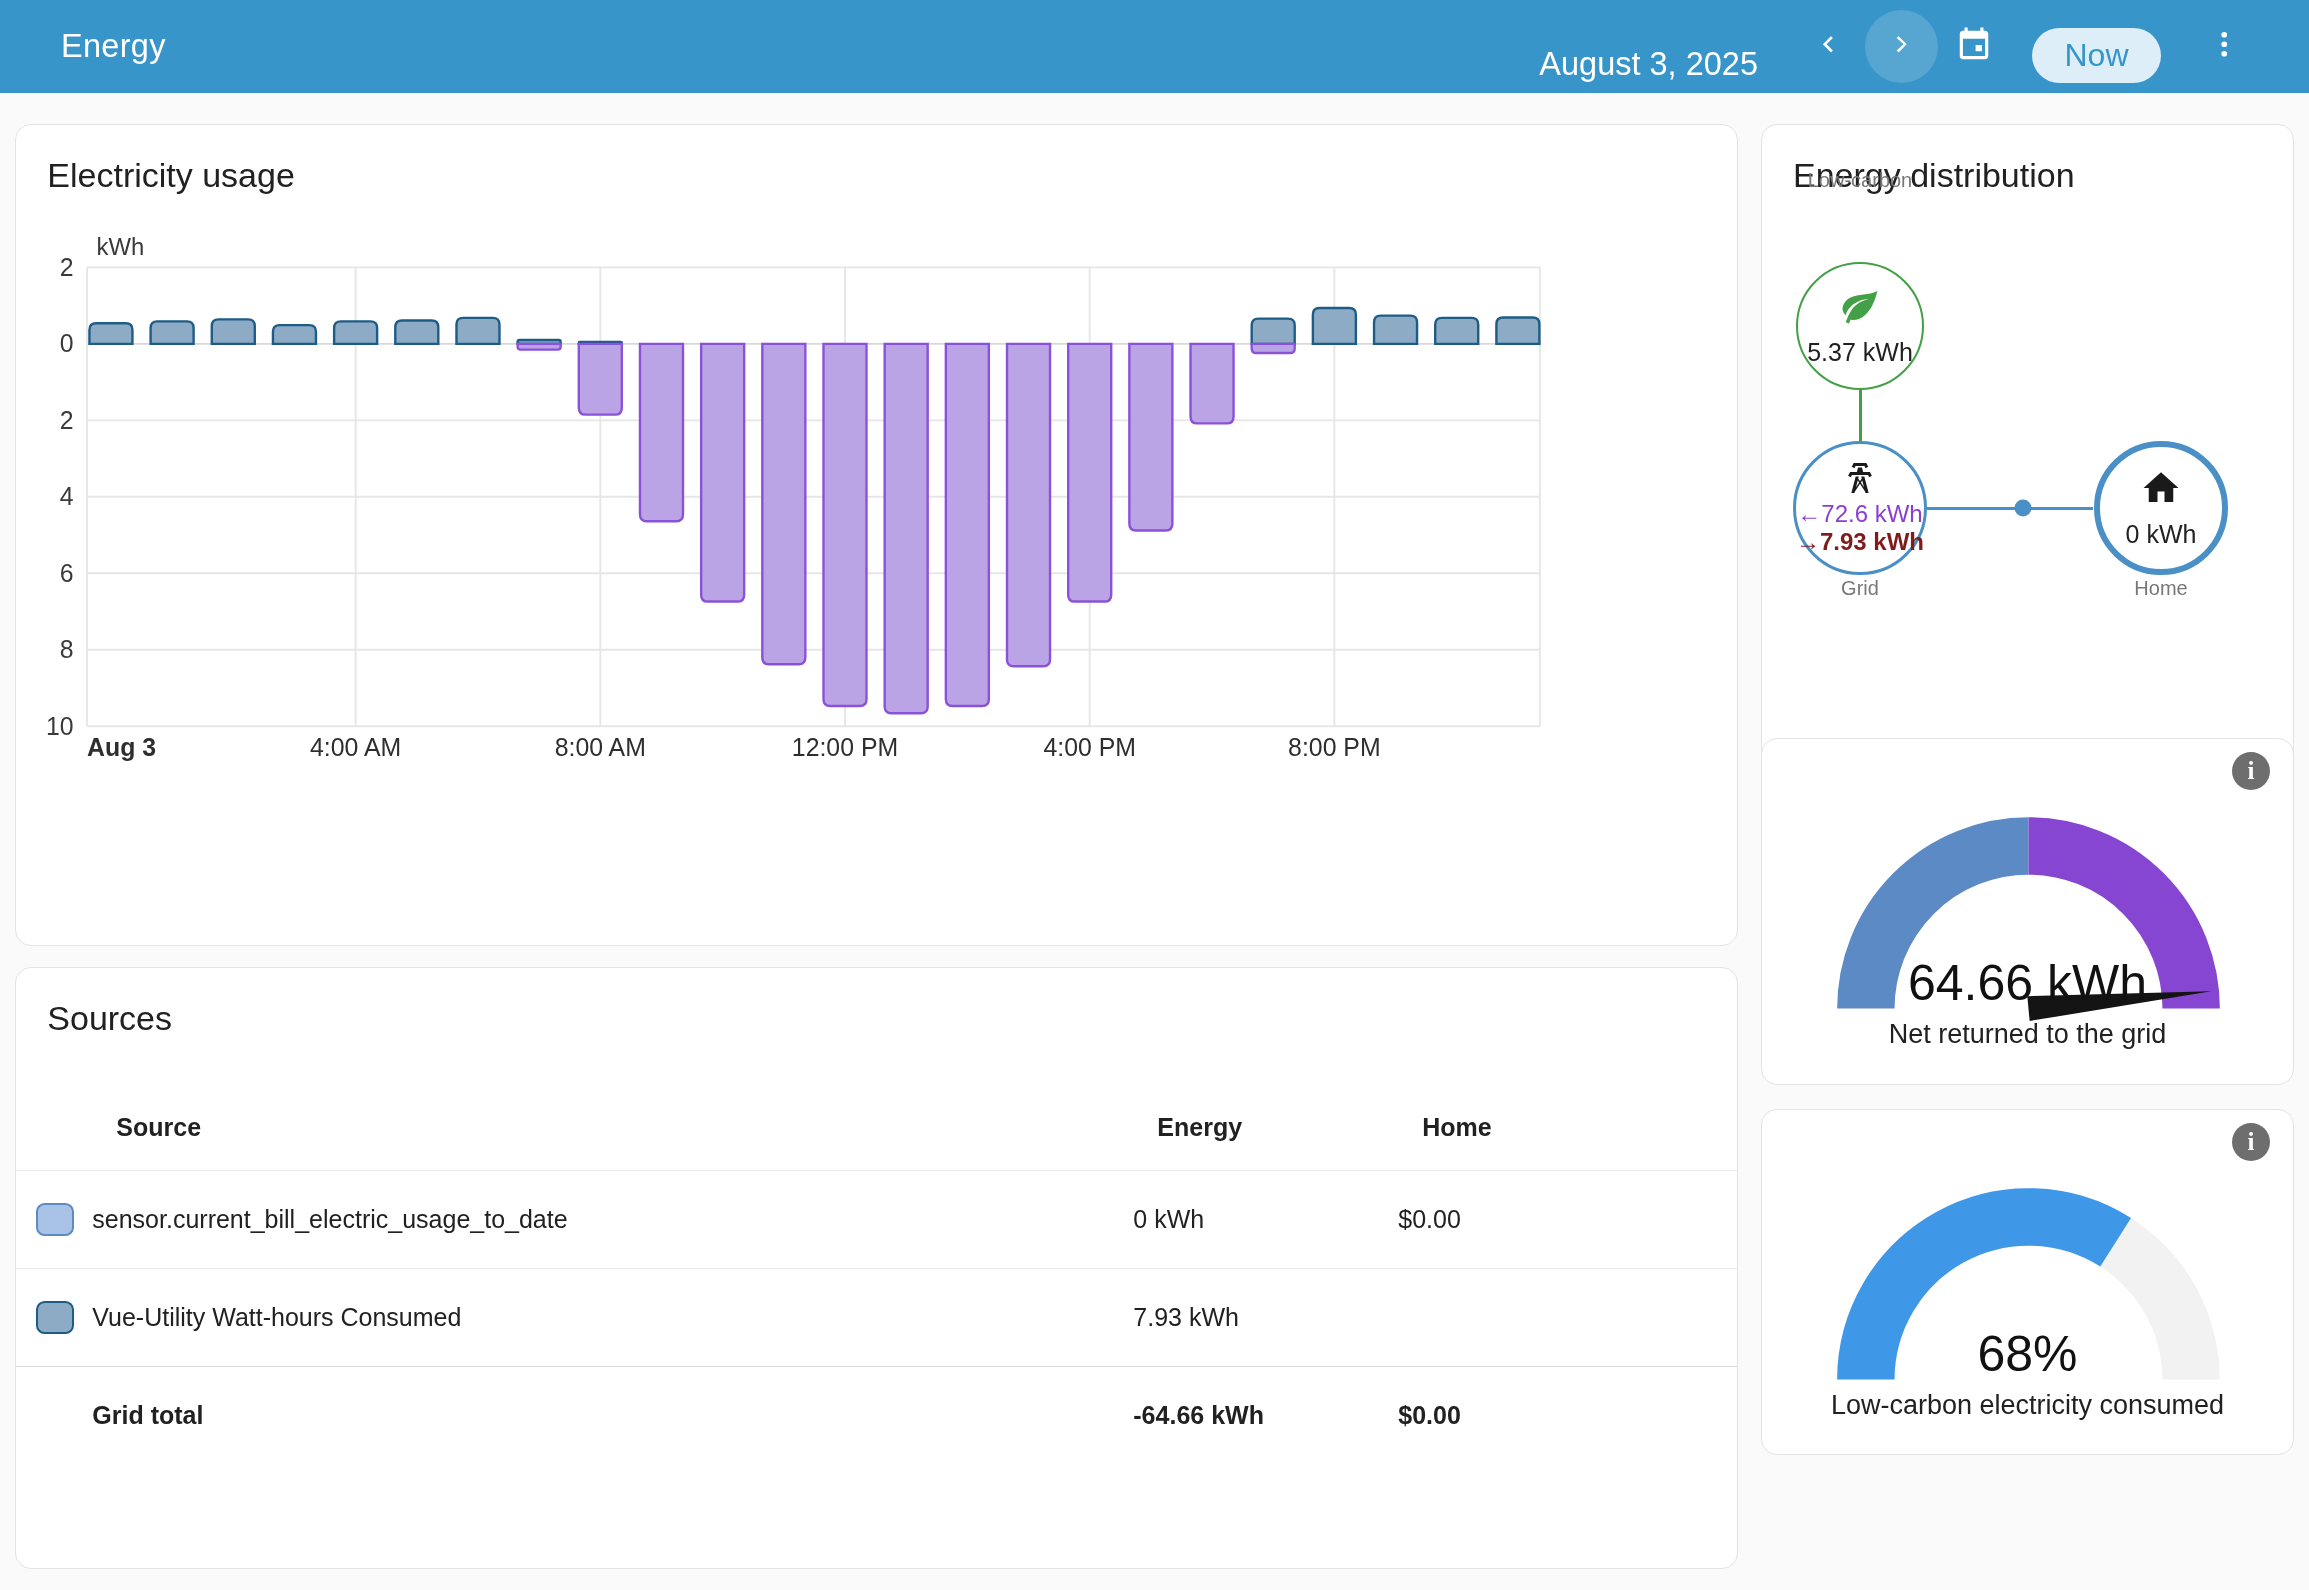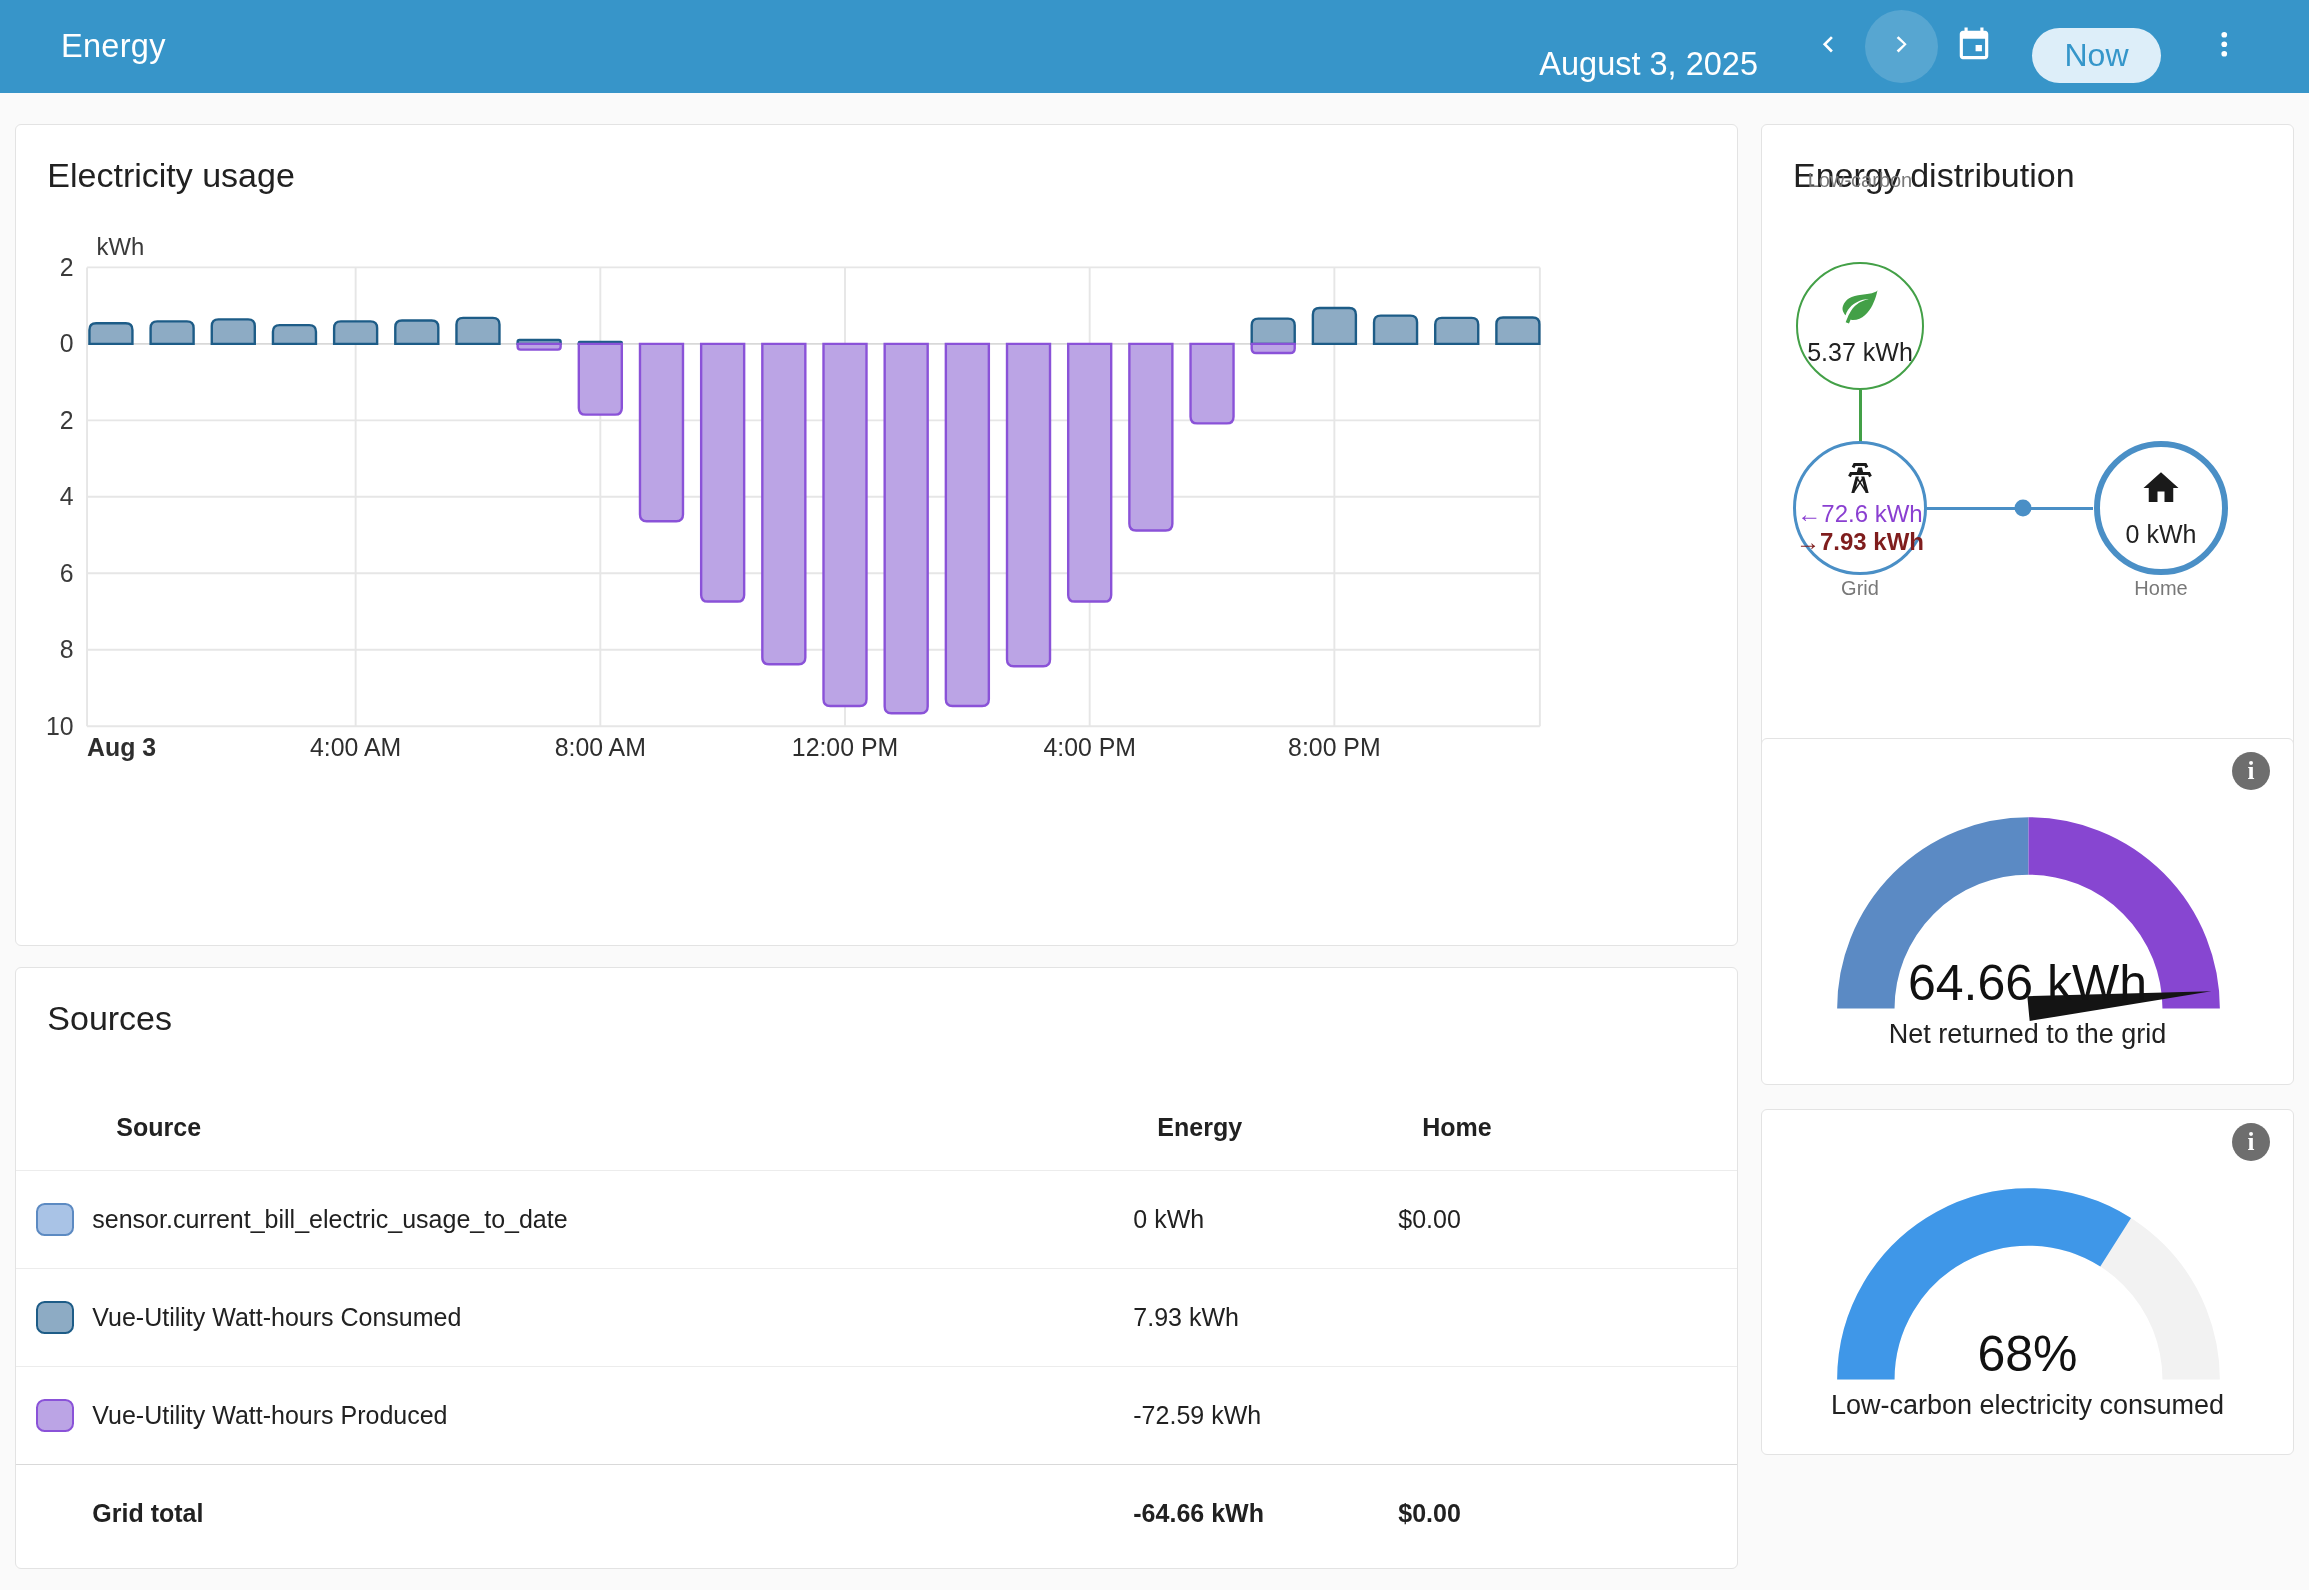--- a/index.html
+++ b/index.html
@@ -23,21 +23,21 @@
   }
   .icon-btn.ripple { background:rgba(255,255,255,0.16); }
   .now-btn {
     height:55px; padding:0 32.5px; margin:0 27px 0 21px; border-radius:28px;
     background:#ddeef9; color:#3596ca; font-size:32px; font-weight:500;
     display:flex; align-items:center; cursor:pointer;
   }
   
   .card {
     position:absolute; background:#fff; border:1px solid #e3e3e3;
-    border-radius:6px;
+    border-radius:16px;
   }
   .card-title { position:absolute; left:31px; top:31px; font-size:34px; font-weight:400; color:#212121; }
   #card-usage   { left:15.3px;  top:124px;  width:1723px; height:822px; }
   #card-sources { left:15.3px;  top:967px; width:1723px; height:602px; }
   #card-dist    { left:1761px; top:124px; width:533px;  height:732px; }
   #card-gauge1  { left:1761px; top:738px; width:533px;  height:347px; }
   #card-gauge2  { left:1761px; top:1109px; width:533px; height:346px; }
   #usage-svg { position:absolute; left:0; top:0; }
   
   .tbl-head { position:absolute; left:0; top:132px; width:100%; height:70px; }
@@ -202,26 +202,20 @@
           <span class="cell col-source">sensor.current_bill_electric_usage_to_date</span>
           <span class="cell col-energy">0 kWh</span>
           <span class="cell col-cost">$0.00</span>
         </div>
         <div class="tbl-row">
           <span class="swatch" style="background:#8dabc4;border-color:#1d5c87"></span>
           <span class="cell col-source">Vue-Utility Watt-hours Consumed</span>
           <span class="cell col-energy">7.93 kWh</span>
           <span class="cell col-cost"></span>
         </div>
-        <div class="tbl-row">
-          <span class="swatch" style="background:#bba4e5;border-color:#8a52d8"></span>
-          <span class="cell col-source">Vue-Utility Watt-hours Produced</span>
-          <span class="cell col-energy">-72.59 kWh</span>
-          <span class="cell col-cost"></span>
-        </div>
         <div class="tbl-row total">
           <span class="cell col-source">Grid total</span>
           <span class="cell col-energy">-64.66 kWh</span>
           <span class="cell col-cost">$0.00</span>
         </div>
       </div>
   </div>
 
   <div class="card" id="card-dist">
     <div class="card-title">Energy distribution</div>

